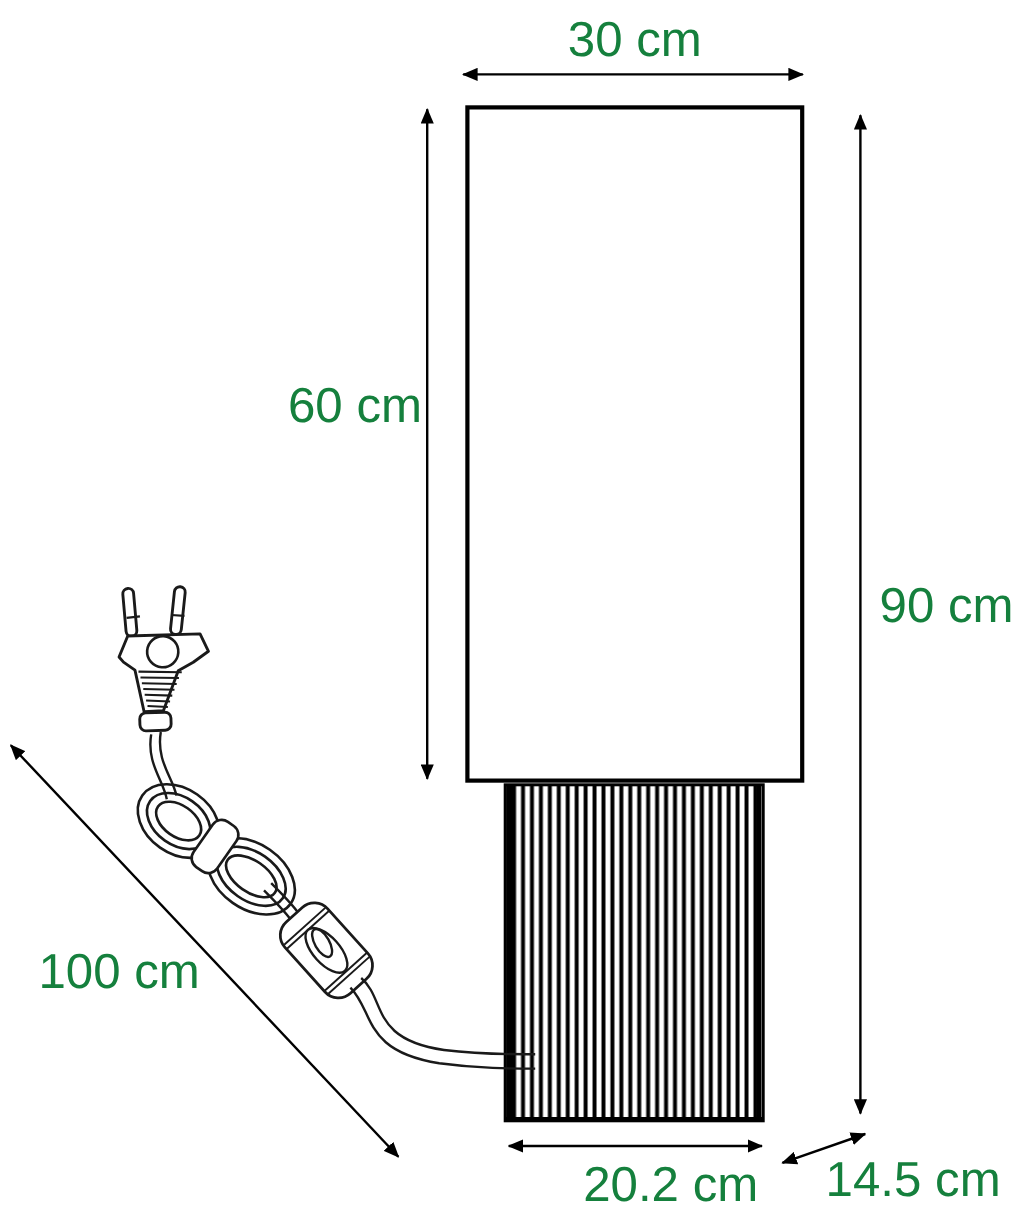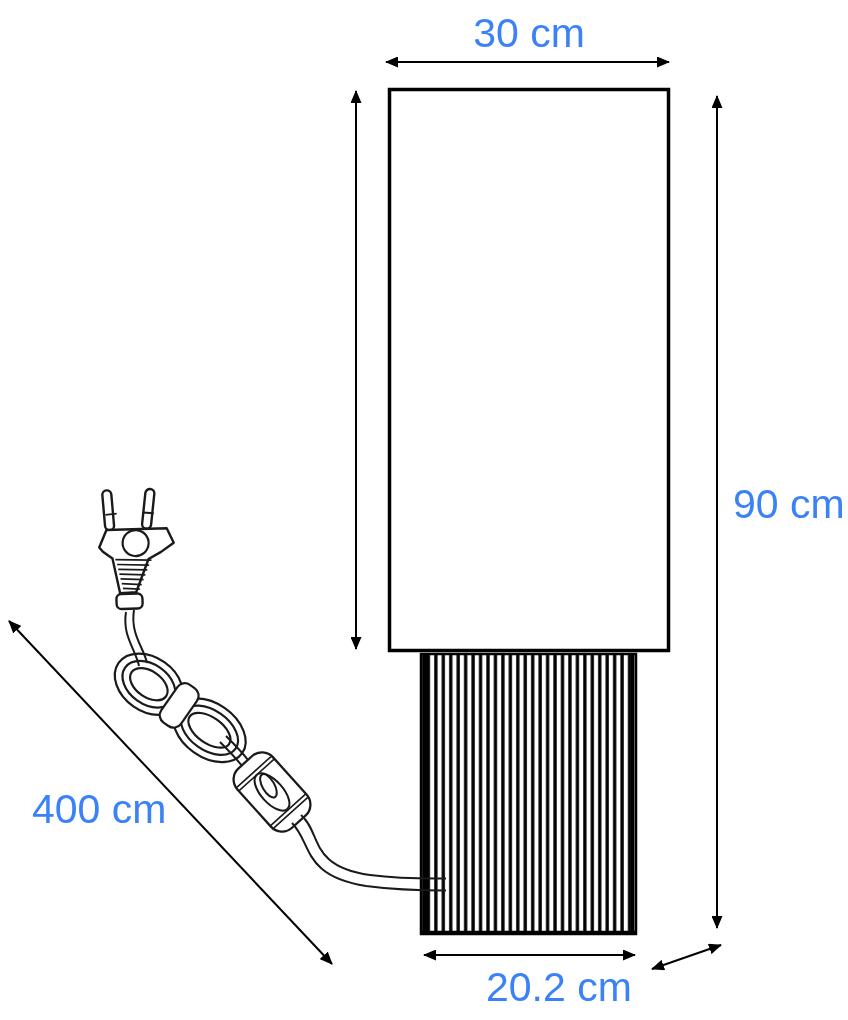--- a/index.html
+++ b/index.html
@@ -6,21 +6,21 @@
   #canvas{
     position:relative;
     width:848px;height:1020px;
     background:#ffffff;
     font-family:"Liberation Sans", sans-serif;
     overflow:hidden;
   }
   #drawing{position:absolute;left:0;top:0;}
   .dim-label{
     position:absolute;
-    color:#3b82f6;
+    color:#15803d;
     font-size:41px;
     line-height:1;
     white-space:nowrap;
   }
   .centered{transform:translateX(-50%);}
 </style>
 </head>
 <body>
 
 <div id="canvas">
@@ -104,20 +104,22 @@
       <line x1="356" y1="91" x2="356" y2="649" marker-start="url(#ah)" marker-end="url(#ah)"></line>
       <line x1="717" y1="96" x2="717" y2="928" marker-start="url(#ah)" marker-end="url(#ah)"></line>
       <line x1="9" y1="621" x2="332" y2="964" marker-start="url(#ah)" marker-end="url(#ah)"></line>
       <line x1="424" y1="955" x2="635" y2="955" marker-start="url(#ah)" marker-end="url(#ah)"></line>
       <line x1="652" y1="969" x2="721" y2="945" marker-start="url(#ah)" marker-end="url(#ah)"></line>
     </g>
   </svg>
 
   <div class="dim-label centered" style="left:529px; top:13px;">30 cm</div>
 
+  <div class="dim-label" style="left:240px; top:318px;">60 cm</div>
 
   <div class="dim-label" style="left:733px; top:462px;margin-top:22px;">90 cm</div>
 
-  <div class="dim-label" style="left:32px; top:789px;">400 cm</div>
+  <div class="dim-label" style="left:32px; top:789px;">100 cm</div>
 
   <div class="dim-label" style="left:486px; top:967px;">20.2 cm</div>
 
+  <div class="dim-label" style="left:688px; top:963px;">14.5 cm</div>
 </div>
 
 </body></html>

